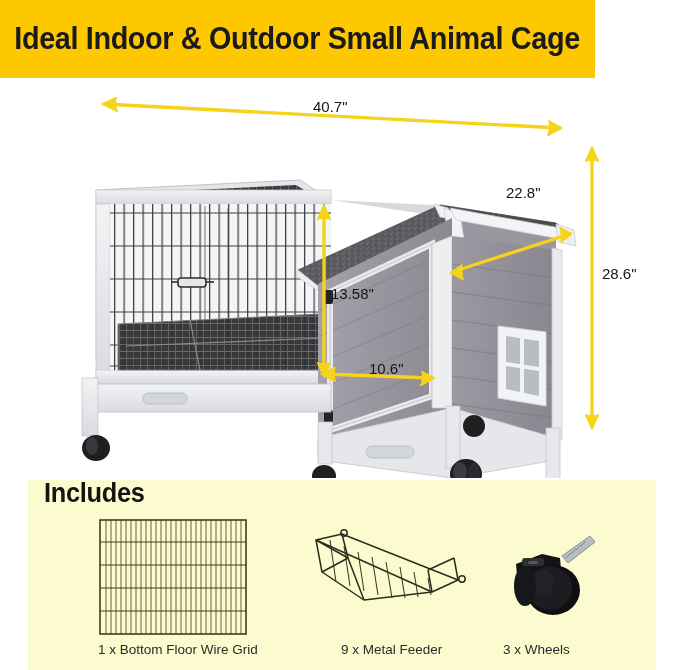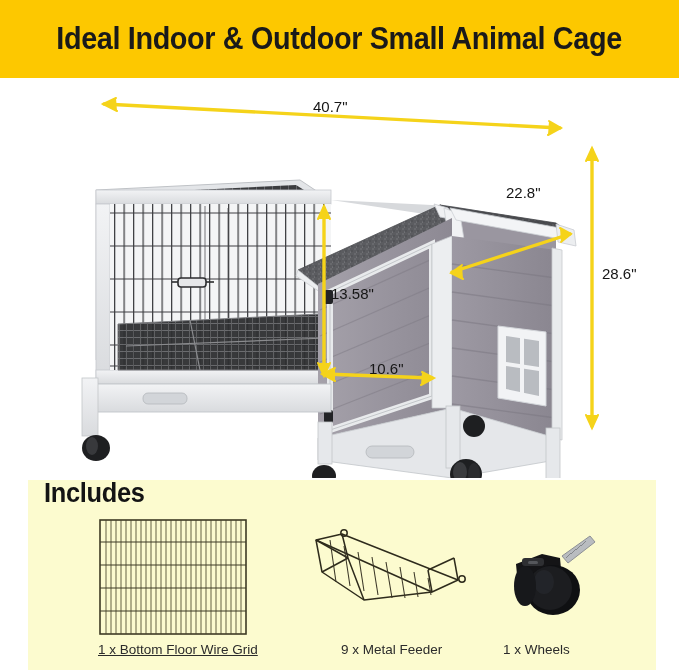--- a/index.html
+++ b/index.html
@@ -10,21 +10,21 @@
   body {
     width: 679px; height: 670px;
     position: relative; overflow: hidden;
     font-family: "Liberation Sans", sans-serif;
     background: #ffffff;
   }
 
   
   #title-banner {
     position: absolute; left: 0; top: 0;
-    width: 679px; height: 78px;
+    width: 595px; height: 78px;
     background: #fdc800;
     display: flex; align-items: center; justify-content: center;
   }
   #title-text {
     font-family: "Liberation Sans Narrow", "Liberation Sans", sans-serif;
     font-weight: bold;
     font-size: 31px;
     letter-spacing: -0.4px;
     color: #1a1a1a;
     transform: scaleX(0.93);
@@ -63,21 +63,21 @@
     color: #141414; letter-spacing: -0.3px;
     transform: scaleX(0.94); transform-origin: left center;
   }
   .include-item { position: absolute; }
   .include-caption {
     position: absolute;
     font-family: "Liberation Sans", sans-serif;
     font-size: 13.5px; color: #2b2b2b;
     white-space: nowrap;
   }
-  #cap-grid   { left: 98px;  top: 642px; text-decoration: underline; }
+  #cap-grid   { left: 98px;  top: 642px; }
   #cap-feeder { left: 341px; top: 642px; }
   #cap-wheels { left: 503px; top: 642px; }
 </style>
 </head>
 <body>
 
 <div id="title-banner">
   <div id="title-text">Ideal Indoor &amp; Outdoor Small Animal Cage</div>
 </div>
 
@@ -395,13 +395,13 @@
     <ellipse cx="55" cy="62" rx="27" ry="25" fill="#0f1012"></ellipse>
     <ellipse cx="52" cy="60" rx="22" ry="22" fill="#1c1d20"></ellipse>
     <ellipse cx="46" cy="54" rx="10" ry="12" fill="#24262a" opacity="0.9"></ellipse>
 
     <ellipse cx="27" cy="58" rx="11" ry="20" fill="#17181b"></ellipse>
   </svg>
 </div>
 
 <div class="include-caption" id="cap-grid">1 x Bottom Floor Wire Grid</div>
 <div class="include-caption" id="cap-feeder">9 x Metal Feeder</div>
-<div class="include-caption" id="cap-wheels">1 x Wheels</div>
+<div class="include-caption" id="cap-wheels">3 x Wheels</div>
 
 </body></html>

